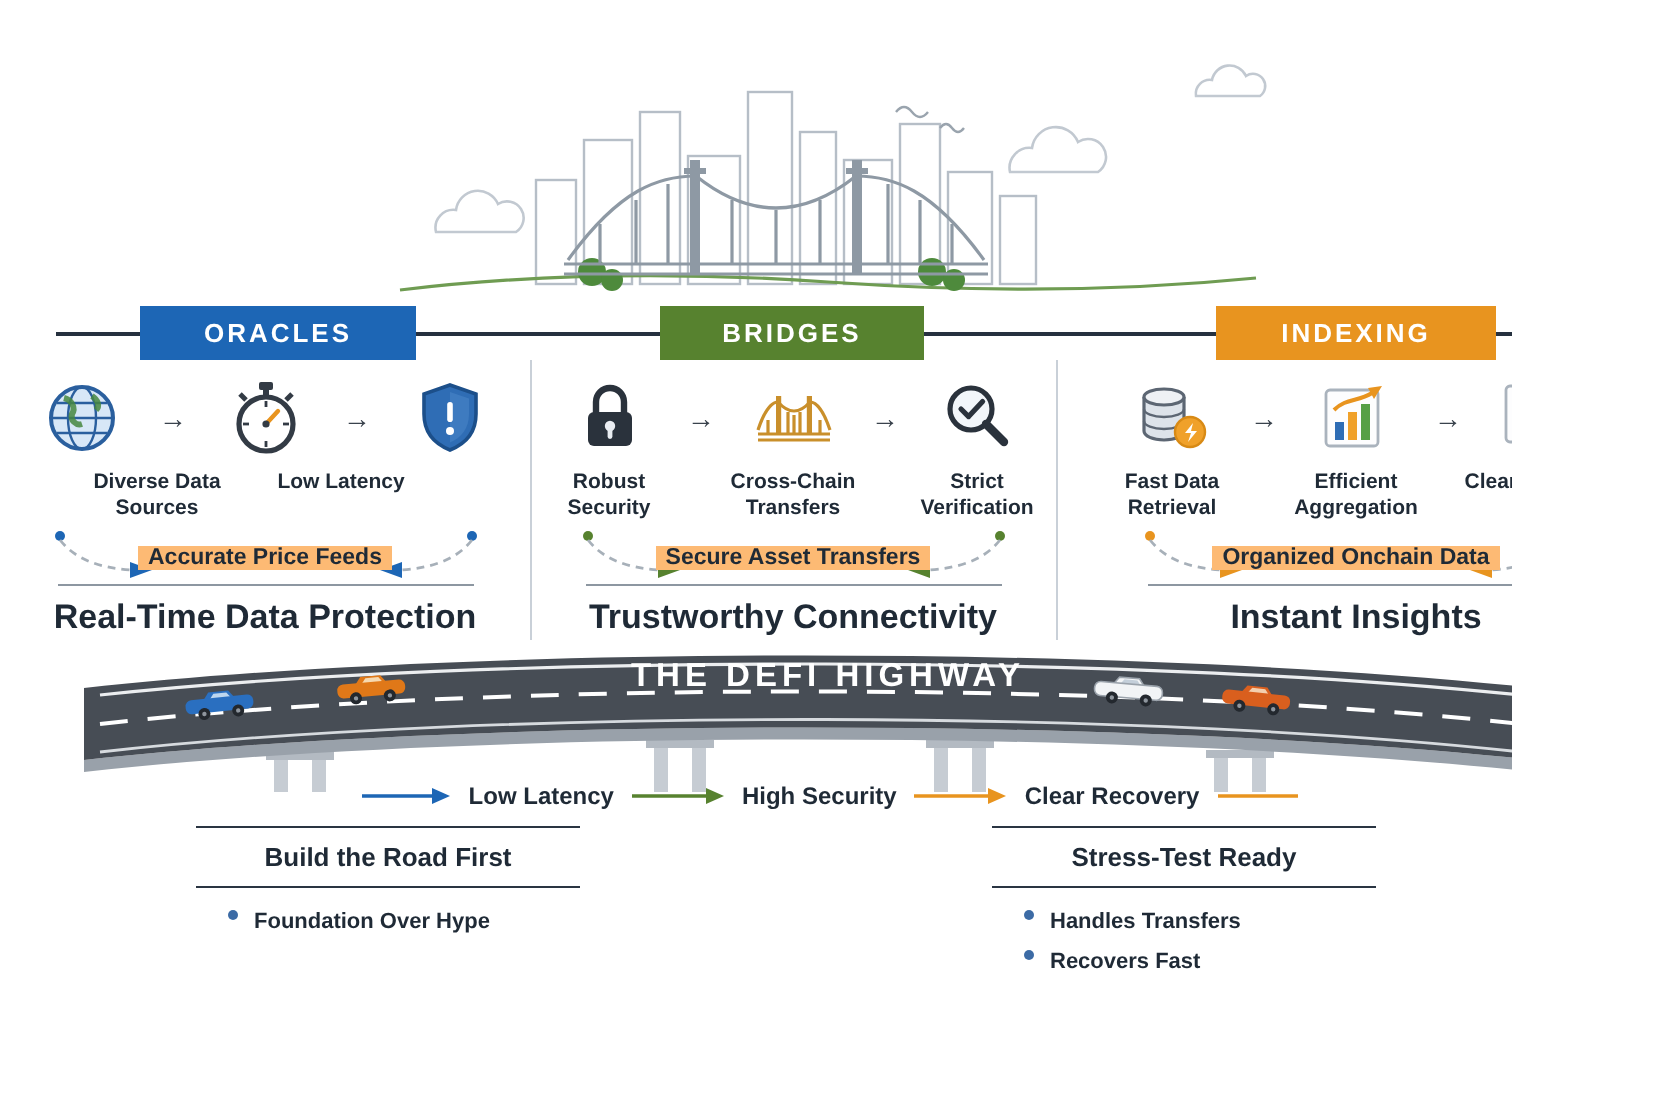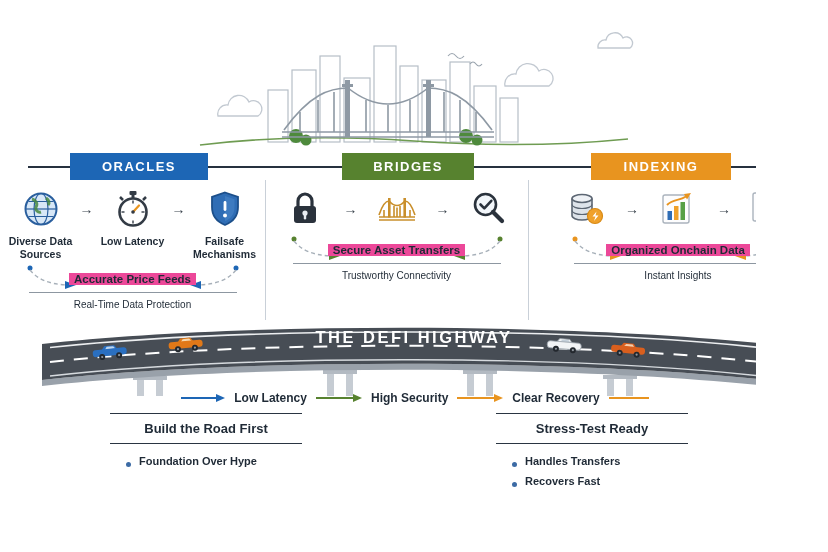--- a/index.html
+++ b/index.html
@@ -6,22 +6,22 @@
   html,body{background:#ffffff}
   body{font-family:"Liberation Sans",sans-serif;color:#1f2a36}
   .canvas{position:relative;width:756px;height:552px;background:#fff;overflow:hidden}
 
   .scene{position:absolute;top:28px;left:0}
 
   .header-line{position:absolute;top:166px;left:28px;width:772px;height:2px;background:#26313f}
   .badge{position:absolute;top:153px;height:27px;display:flex;align-items:center;justify-content:center;
          color:#fff;font-size:13px;font-weight:bold;letter-spacing:1.5px}
   .badge-oracles{left:70px;width:138px;background:#1d66b5}
-  .badge-bridges{left:342px;width:132px;background:#57822f}
-  .badge-indexing{left:591px;width:140px;background:#e8941f}
+  .badge-bridges{left:330px;width:132px;background:#57822f}
+  .badge-indexing{left:608px;width:140px;background:#e8941f}
 
   .divider{position:absolute;top:180px;width:1px;height:140px;background:#c9d0d8}
   .divider-1{left:265px}.divider-2{left:528px}
 
   .columns{position:absolute;top:186px;left:0;width:828px;display:flex}
   .column{display:flex;flex-direction:column;align-items:center}
   .col-0{width:265px}.col-1{width:263px}.col-2{width:300px}
 
   .icon-row{display:flex;align-items:center;justify-content:center;height:46px}
   .icell{width:76px;display:flex;justify-content:center;align-items:center}
@@ -30,37 +30,37 @@
   .labels-row{display:flex;justify-content:flex-start;margin-top:3px}
   .lcell{width:76px;text-align:center;font-size:10.5px;font-weight:600;line-height:1.25;color:#1f2a36}
   .lspace{width:16px}
 
   .funnel{display:block;margin:3px auto 0}
   .funnel .dash{stroke:#a7b0b9;stroke-width:1.4;stroke-dasharray:4 3;fill:none}
   .f-blue .mark{fill:#1d66b5}
   .f-green .mark{fill:#57822f}
   .f-orange .mark{fill:#e8941f}
   .funnel-label{margin:-17px auto 0;font-size:11.5px;font-weight:bold;
-                background:#ec4899;padding:0 5px;width:max-content;position:relative}
+                background:#fdba74;padding:0 5px;width:max-content;position:relative}
   .col-underline{width:208px;border-top:1px solid #8d97a1;margin:7px auto 0}
-  .footer-label{text-align:right;font-size:10px;font-weight:400;margin-top:6px}
+  .footer-label{text-align:right;font-size:17px;font-weight:700;margin-top:6px}
 
   .highway{position:absolute;top:320px;left:0}
 
   .legend{position:absolute;top:391px;left:0;width:828px;display:flex;justify-content:center;align-items:center;gap:9px}
   .legend-label{font-size:12px;font-weight:bold;color:#1f2a36}
   .lg-arrow{display:block}
 
   .section{position:absolute;top:413px;width:192px}
-  .section-left{left:110px}
+  .section-left{left:98px}
   .section-right{left:496px}
   .section-title{border-top:1.5px solid #2a3542;border-bottom:1.5px solid #2a3542;padding:7px 2px;
                  text-align:center;font-size:13px;font-weight:bold}
   .bullets{margin-top:11px;padding-left:16px}
-  .bullet{display:flex;align-items:flex-end;gap:8px;margin:8px 0;font-size:11px;font-weight:600}
+  .bullet{display:flex;align-items:flex-start;gap:8px;margin:8px 0;font-size:11px;font-weight:600}
   .bullet .dot{width:5px;height:5px;border-radius:50%;background:#3c6ba5;flex:0 0 auto}
 </style>
 </head>
 <body>
 
 <div class="canvas">
 
   <svg class="scene" width="828" height="132" viewBox="0 0 828 132">
     <g stroke="#b6bec7" fill="#ffffff" stroke-width="1.2">
       <rect x="268" y="62" width="20" height="52"></rect>
@@ -150,21 +150,20 @@
             <rect x="17.6" y="11" width="2.8" height="10" rx="1.4" fill="#ffffff"></rect>
             <circle cx="19" cy="25.5" r="2" fill="#ffffff"></circle>
           </svg>
         </span>
       </div>
       <div class="labels-row">
         <span class="lcell">Diverse Data Sources</span>
         <span class="lspace"></span>
         <span class="lcell">Low Latency</span>
         <span class="lspace"></span>
-        <span class="lcell">Failsafe Mechanisms</span>
       </div>
       <svg class="funnel f-blue" width="230" height="26" viewBox="0 0 230 26">
         <circle class="mark" cx="12" cy="4" r="2.5"></circle>
         <circle class="mark" cx="218" cy="4" r="2.5"></circle>
         <path class="dash" d="M12,6 C20,16 32,20 48,21"></path>
         <path class="dash" d="M218,6 C210,16 198,20 182,21"></path>
         <polygon class="mark" points="47,17 58,21 47,25"></polygon>
         <polygon class="mark" points="183,17 172,21 183,25"></polygon>
       </svg>
       <div class="funnel-label">Accurate Price Feeds</div>
@@ -199,20 +198,27 @@
         </span>
         <span class="iarrow">→</span>
         <span class="icell">
           <svg width="38" height="38" viewBox="0 0 38 38">
             <circle cx="15.5" cy="14.5" r="10.5" fill="#f2f6fa" stroke="#2a323c" stroke-width="2.6"></circle>
             <path d="M10.5,14.5 l3.8,3.8 l7,-7.5" fill="none" stroke="#2a323c" stroke-width="2.6" stroke-linecap="round" stroke-linejoin="round"></path>
             <line x1="23" y1="22" x2="32" y2="31" stroke="#2a323c" stroke-width="4.2" stroke-linecap="round"></line>
           </svg>
         </span>
       </div>
+      <div class="labels-row">
+        <span class="lcell">Robust Security</span>
+        <span class="lspace"></span>
+        <span class="lcell">Cross-Chain Transfers</span>
+        <span class="lspace"></span>
+        <span class="lcell">Strict Verification</span>
+      </div>
       <svg class="funnel f-green" width="230" height="26" viewBox="0 0 230 26">
         <circle class="mark" cx="12" cy="4" r="2.5"></circle>
         <circle class="mark" cx="218" cy="4" r="2.5"></circle>
         <path class="dash" d="M12,6 C20,16 32,20 48,21"></path>
         <path class="dash" d="M218,6 C210,16 198,20 182,21"></path>
         <polygon class="mark" points="47,17 58,21 47,25"></polygon>
         <polygon class="mark" points="183,17 172,21 183,25"></polygon>
       </svg>
       <div class="funnel-label">Secure Asset Transfers</div>
       <div class="col-underline"></div>
@@ -247,20 +253,27 @@
           <svg width="40" height="38" viewBox="0 0 40 38">
             <rect x="3" y="3" width="21" height="28" rx="2" fill="#fdfdfe" stroke="#aab3bd" stroke-width="1.4"></rect>
             <rect x="7" y="8" width="10" height="2" fill="#c3cbd4"></rect>
             <rect x="7" y="12" width="13" height="2" fill="#c3cbd4"></rect>
             <circle cx="24" cy="17" r="9.5" fill="#eef4fb" stroke="#2a323c" stroke-width="2.4"></circle>
             <path d="M24,17 L24,9.5 A7.5,7.5 0 0 1 30.8,21 z" fill="#2f6db5"></path>
             <rect x="18.5" y="17" width="3" height="5" fill="#57a046"></rect>
             <line x1="31" y1="24" x2="37" y2="31" stroke="#2a323c" stroke-width="3.8" stroke-linecap="round"></line>
           </svg>
         </span>
+      </div>
+      <div class="labels-row">
+        <span class="lcell">Fast Data Retrieval</span>
+        <span class="lspace"></span>
+        <span class="lcell">Efficient Aggregation</span>
+        <span class="lspace"></span>
+        <span class="lcell">Clear Analytics</span>
       </div>
       <svg class="funnel f-orange" width="230" height="26" viewBox="0 0 230 26">
         <circle class="mark" cx="12" cy="4" r="2.5"></circle>
         <circle class="mark" cx="218" cy="4" r="2.5"></circle>
         <path class="dash" d="M12,6 C20,16 32,20 48,21"></path>
         <path class="dash" d="M218,6 C210,16 198,20 182,21"></path>
         <polygon class="mark" points="47,17 58,21 47,25"></polygon>
         <polygon class="mark" points="183,17 172,21 183,25"></polygon>
       </svg>
       <div class="funnel-label">Organized Onchain Data</div>

